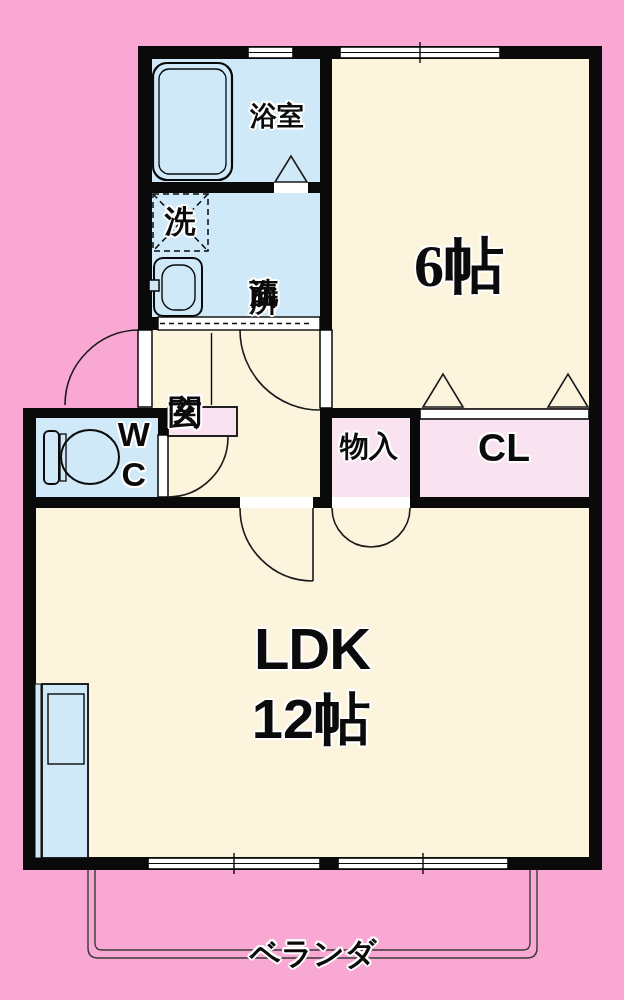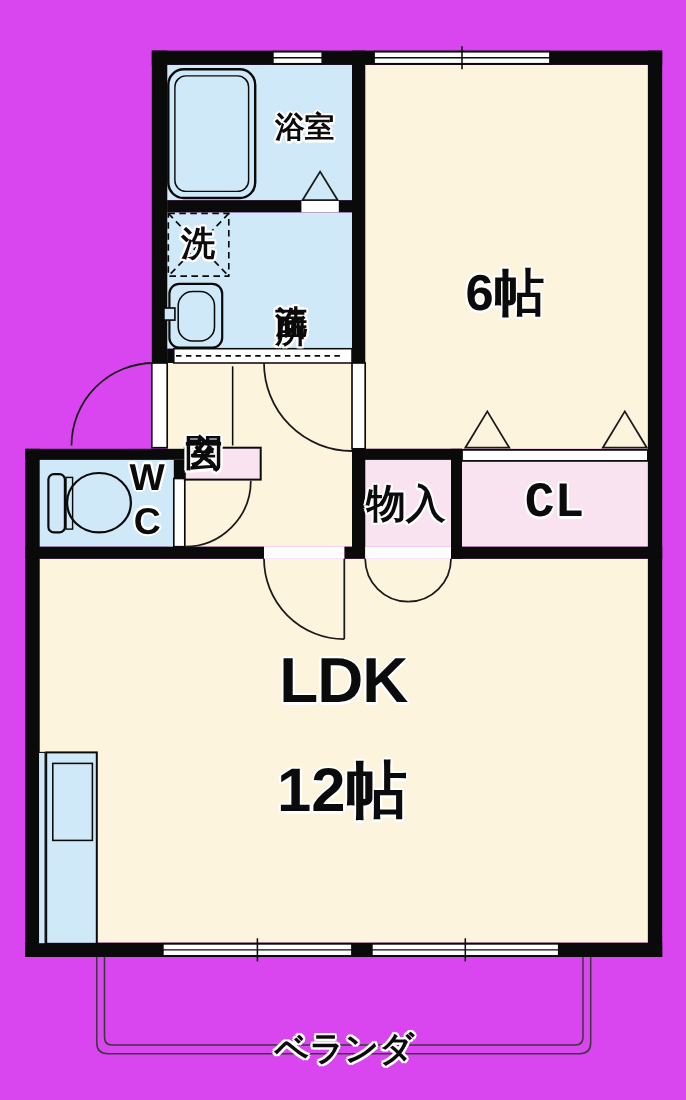--- a/index.html
+++ b/index.html
@@ -1,16 +1,16 @@
 <!DOCTYPE html>
 <html><head>
 <meta charset="utf-8">
 <style>
   html,body{margin:0;padding:0;background:#fff;}
-  #canvas{position:relative;width:624px;height:1000px;background:#d946ef;overflow:hidden;
+  #canvas{position:relative;width:624px;height:1000px;background:#f9a8d4;overflow:hidden;
           font-family:"Liberation Sans","DejaVu Sans",sans-serif;}
   #plan-svg{position:absolute;left:0;top:0;}
   .lbl{position:absolute;color:#0b0b0b;font-weight:bold;line-height:1.05;
        white-space:nowrap;transform:translate(-50%,-50%);text-align:center;
        text-shadow:-2px 0 0 #fff,2px 0 0 #fff,0 -2px 0 #fff,0 2px 0 #fff,
                    -1.5px -1.5px 0 #fff,1.5px 1.5px 0 #fff,-1.5px 1.5px 0 #fff,1.5px -1.5px 0 #fff;}
   .vert{writing-mode:vertical-rl;text-orientation:upright;}
 </style>
 </head>
 <body>
@@ -134,20 +134,20 @@
     <path d="M88,870 V948 Q88,958 98,958 H527 Q537,958 537,948 V870"></path>
     <path d="M95,870 V943 Q95,950 102,950 H523 Q530,950 530,943 V870"></path>
   </g>
 </svg>
 
   <div class="lbl" style="left:277px;top:116px;font-size:27px;">浴室</div>
   <div class="lbl" style="left:180px;top:222px;font-size:31px;">洗</div>
   <div class="lbl vert" style="left:264px;top:260px;font-size:29px;letter-spacing:4px;">洗面所</div>
   <div class="lbl vert" style="left:185px;top:370px;font-size:33px;letter-spacing:3px;">玄関</div>
   <div class="lbl vert" style="left:133px;top:455px;font-size:34px;letter-spacing:2px;">WC</div>
-  <div class="lbl" style="left:459px;top:266px;font-size:46px;">6帖</div>
-  <div class="lbl" style="left:369px;top:458px;font-size:36px;">物入</div>
-  <div class="lbl" style="left:504px;top:458px;font-size:45px;font-family:Liberation Mono, monospace;">CL</div>
-  <div class="lbl" style="left:312px;top:620px;font-size:58px;letter-spacing:-1px;">LDK</div>
+  <div class="lbl" style="left:459px;top:266px;font-size:60px;font-family:Liberation Serif, serif;">6帖</div>
+  <div class="lbl" style="left:369px;top:446px;font-size:29px;">物入</div>
+  <div class="lbl" style="left:504px;top:448px;font-size:39px;">CL</div>
+  <div class="lbl" style="left:312px;top:649px;font-size:58px;letter-spacing:-1px;">LDK</div>
   <div class="lbl" style="left:311px;top:719px;font-size:56px;">12帖</div>
   <div class="lbl" style="left:313px;top:906px;font-size:31px;margin-top:48px;">ベランダ</div>
 
 </div>
 
 </body></html>

